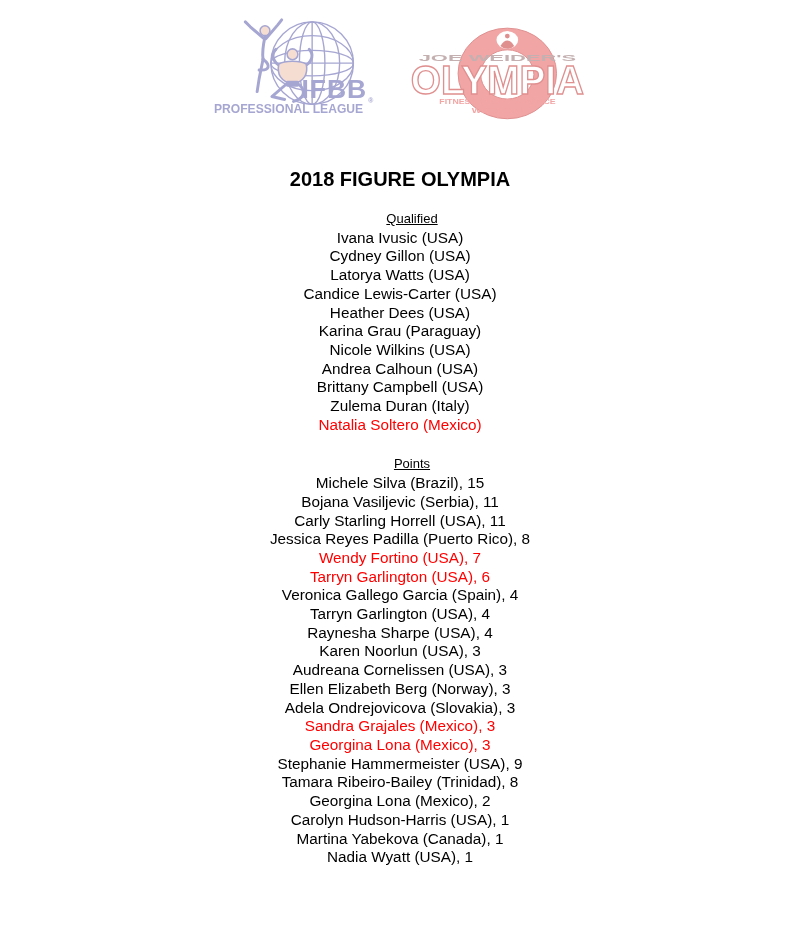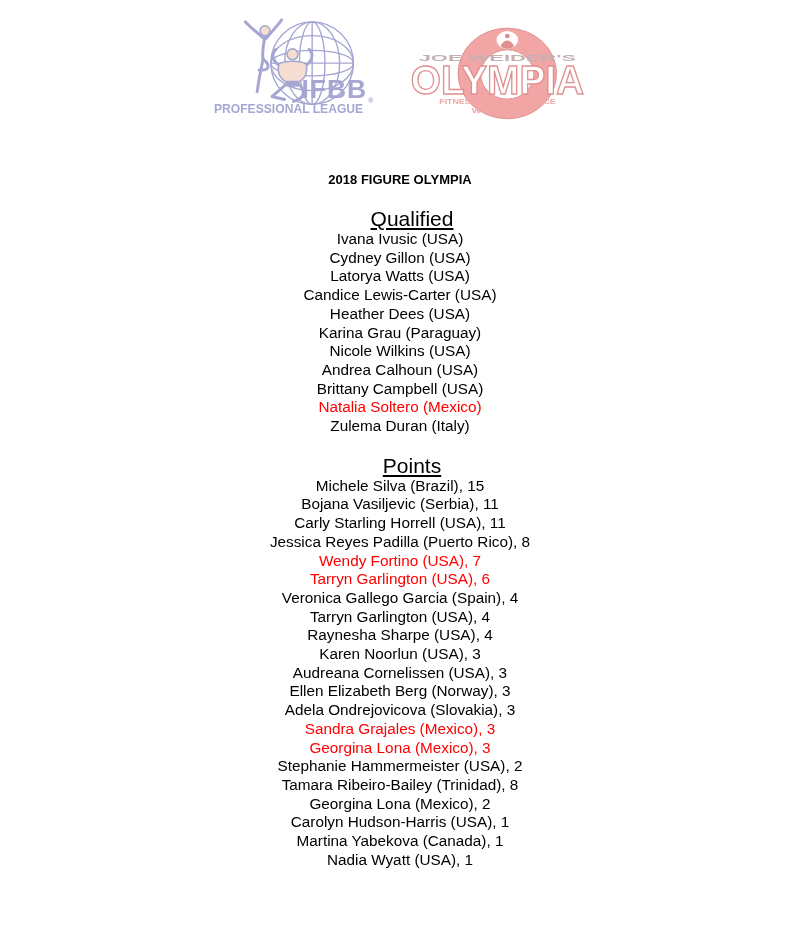--- a/index.html
+++ b/index.html
@@ -46,29 +46,29 @@
   .joe-weiders { font-family: "Liberation Sans", sans-serif; font-weight: bold; fill: var(--olympia-gray, #c4b0b0); }
   .olympia-word {
     font-family: "Liberation Sans", sans-serif; font-weight: bold;
     fill: #ffffff; stroke: var(--olympia-red, #e08f8f); stroke-width: 1.4;
   }
   .olympia-sub { font-family: "Liberation Sans", sans-serif; font-weight: bold; fill: var(--olympia-pink, #f2a5a5); }
 
   
   .title {
     margin: 38px 0 0 0;
-    font-size: 13px;
+    font-size: 20px;
     font-weight: bold;
     line-height: 19px;
   }
   .section { margin: 0; }
   .section-heading {
     display: inline-block;
     margin-top: 21px;
-    font-size: 21px;
+    font-size: 13px;
     line-height: 18.7px;
     text-decoration: underline;
     margin-left: 24px;
   }
   .row {
     font-size: 15.3px;
     line-height: 18.7px;
     white-space: nowrap;
   }
   .row.red { color: var(--highlight, #ff0000); }
@@ -135,22 +135,22 @@
     <div>
         <div class="row">Ivana Ivusic (USA)</div>
         <div class="row">Cydney Gillon (USA)</div>
         <div class="row">Latorya Watts (USA)</div>
         <div class="row">Candice Lewis-Carter (USA)</div>
         <div class="row">Heather Dees (USA)</div>
         <div class="row">Karina Grau (Paraguay)</div>
         <div class="row">Nicole Wilkins (USA)</div>
         <div class="row">Andrea Calhoun (USA)</div>
         <div class="row">Brittany Campbell (USA)</div>
+        <div class="row">Zulema Duran (Italy)</div>
         <div class="row red">Natalia Soltero (Mexico)</div>
-        <div class="row">Zulema Duran (Italy)</div>
       </div>
   </section>
 
   <section class="section">
     <div><span class="section-heading">Points</span></div>
     <div>
         <div class="row">Michele Silva (Brazil), 15</div>
         <div class="row">Bojana Vasiljevic (Serbia), 11</div>
         <div class="row">Carly Starling Horrell (USA), 11</div>
         <div class="row">Jessica Reyes Padilla (Puerto Rico), 8</div>
@@ -158,21 +158,21 @@
         <div class="row red">Tarryn Garlington (USA), 6</div>
         <div class="row">Veronica Gallego Garcia (Spain), 4</div>
         <div class="row">Tarryn Garlington (USA), 4</div>
         <div class="row">Raynesha Sharpe (USA), 4</div>
         <div class="row">Karen Noorlun (USA), 3</div>
         <div class="row">Audreana Cornelissen (USA), 3</div>
         <div class="row">Ellen Elizabeth Berg (Norway), 3</div>
         <div class="row">Adela Ondrejovicova (Slovakia), 3</div>
         <div class="row red">Sandra Grajales (Mexico), 3</div>
         <div class="row red">Georgina Lona (Mexico), 3</div>
-        <div class="row">Stephanie Hammermeister (USA), 2</div>
+        <div class="row">Stephanie Hammermeister (USA), 9</div>
         <div class="row">Tamara Ribeiro-Bailey (Trinidad), 8</div>
         <div class="row">Georgina Lona (Mexico), 2</div>
         <div class="row">Carolyn Hudson-Harris (USA), 1</div>
         <div class="row">Martina Yabekova (Canada), 1</div>
         <div class="row">Nadia Wyatt (USA), 1</div>
       </div>
   </section>
 
 </div>
 

